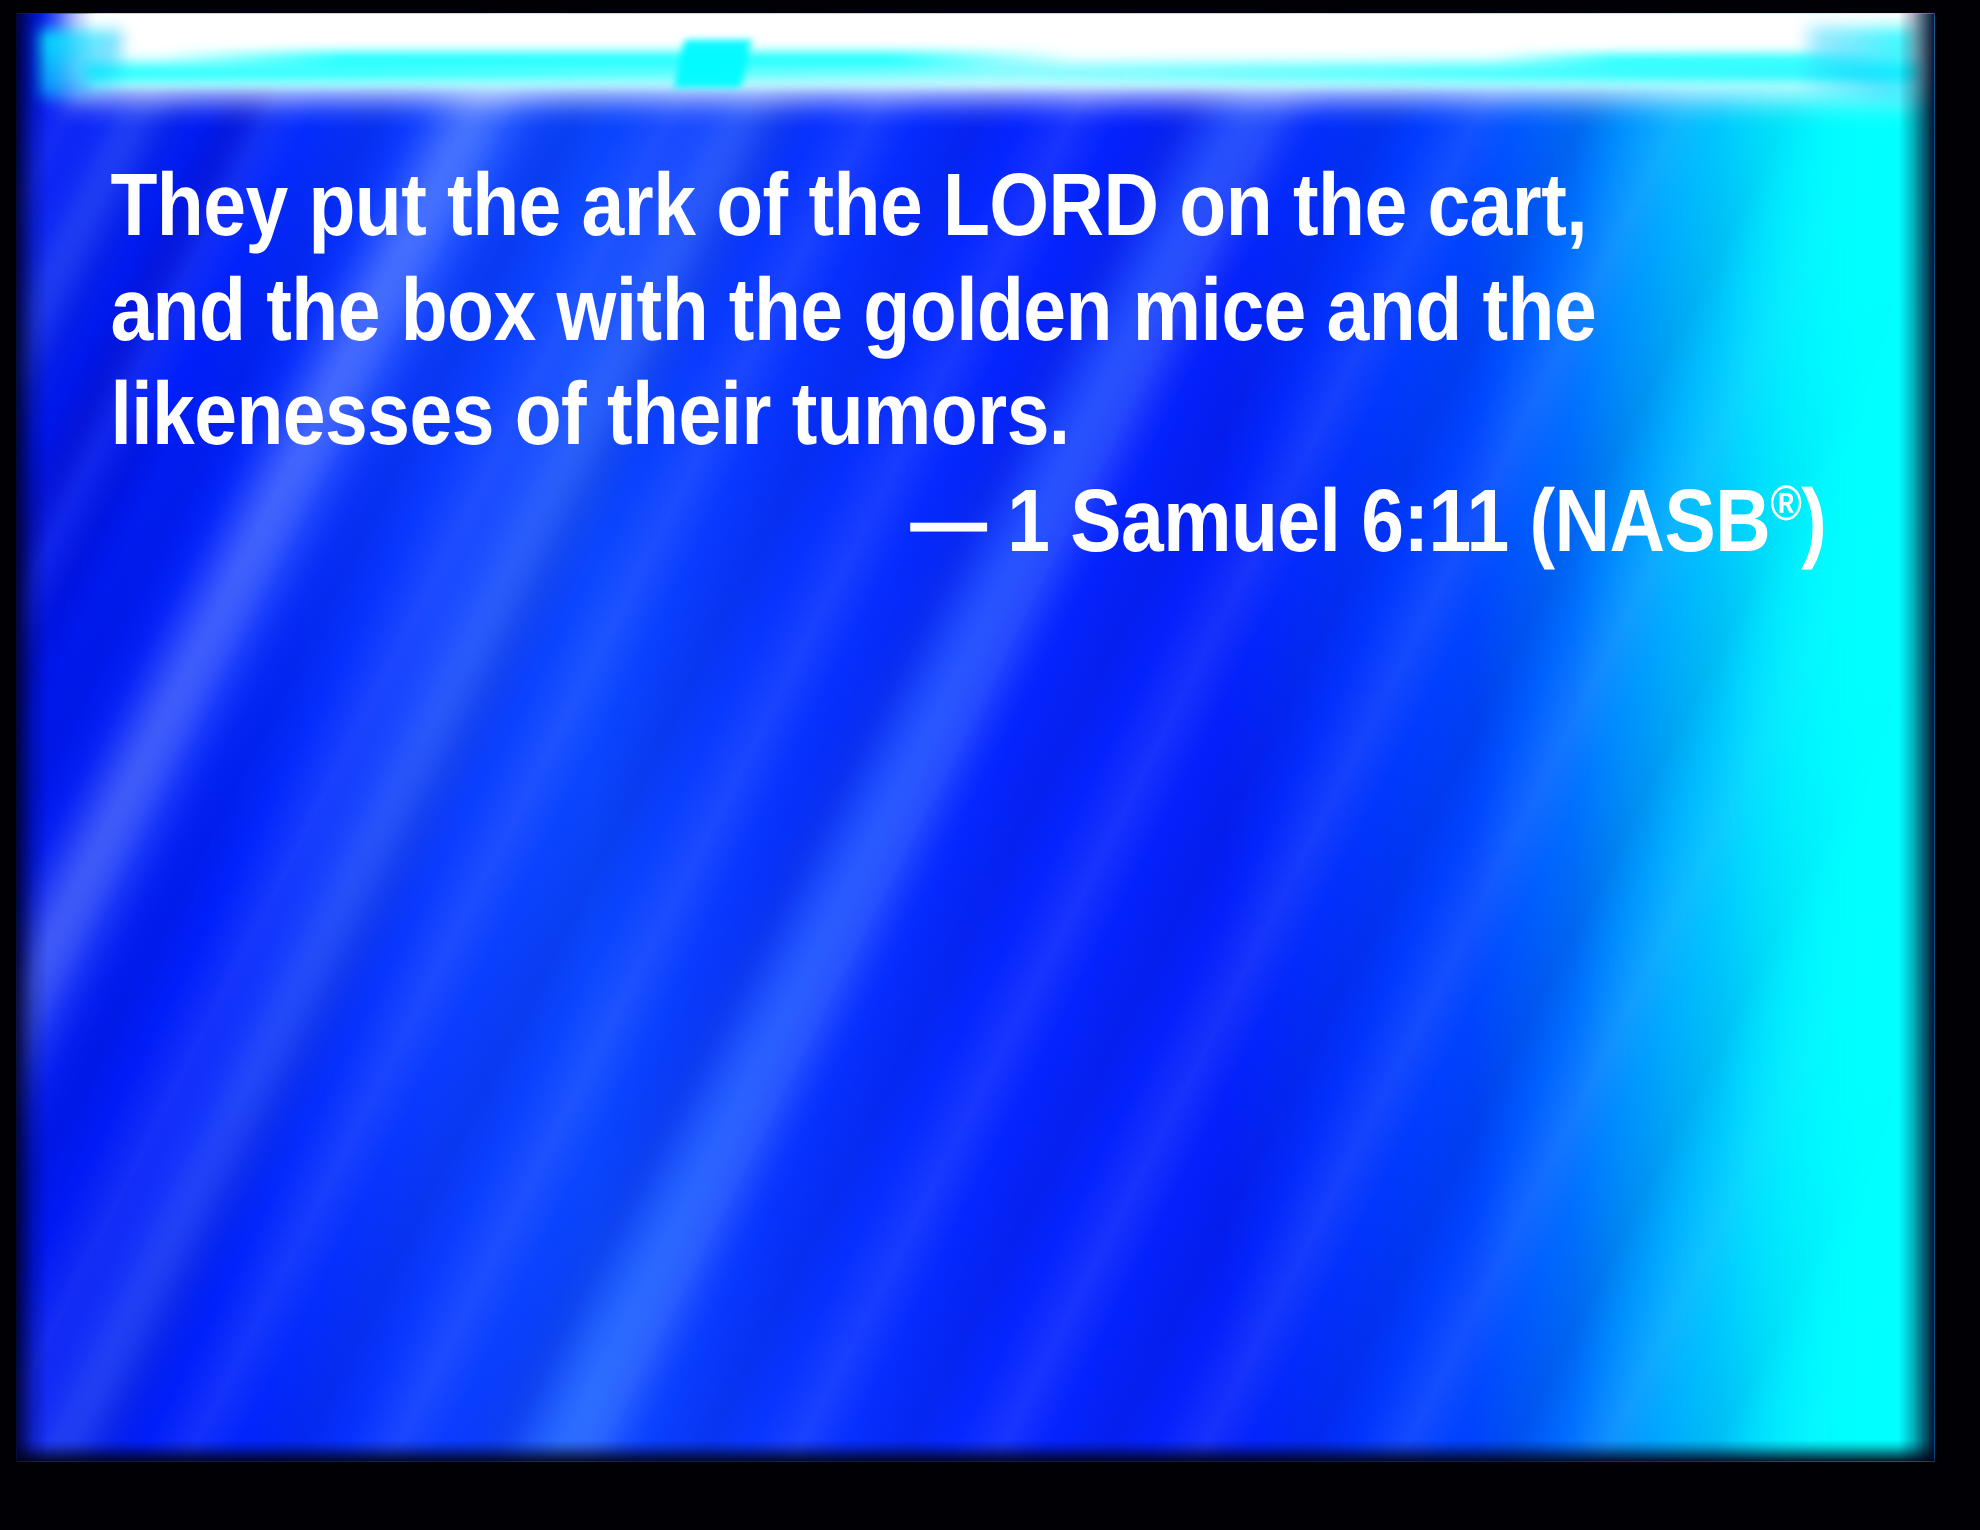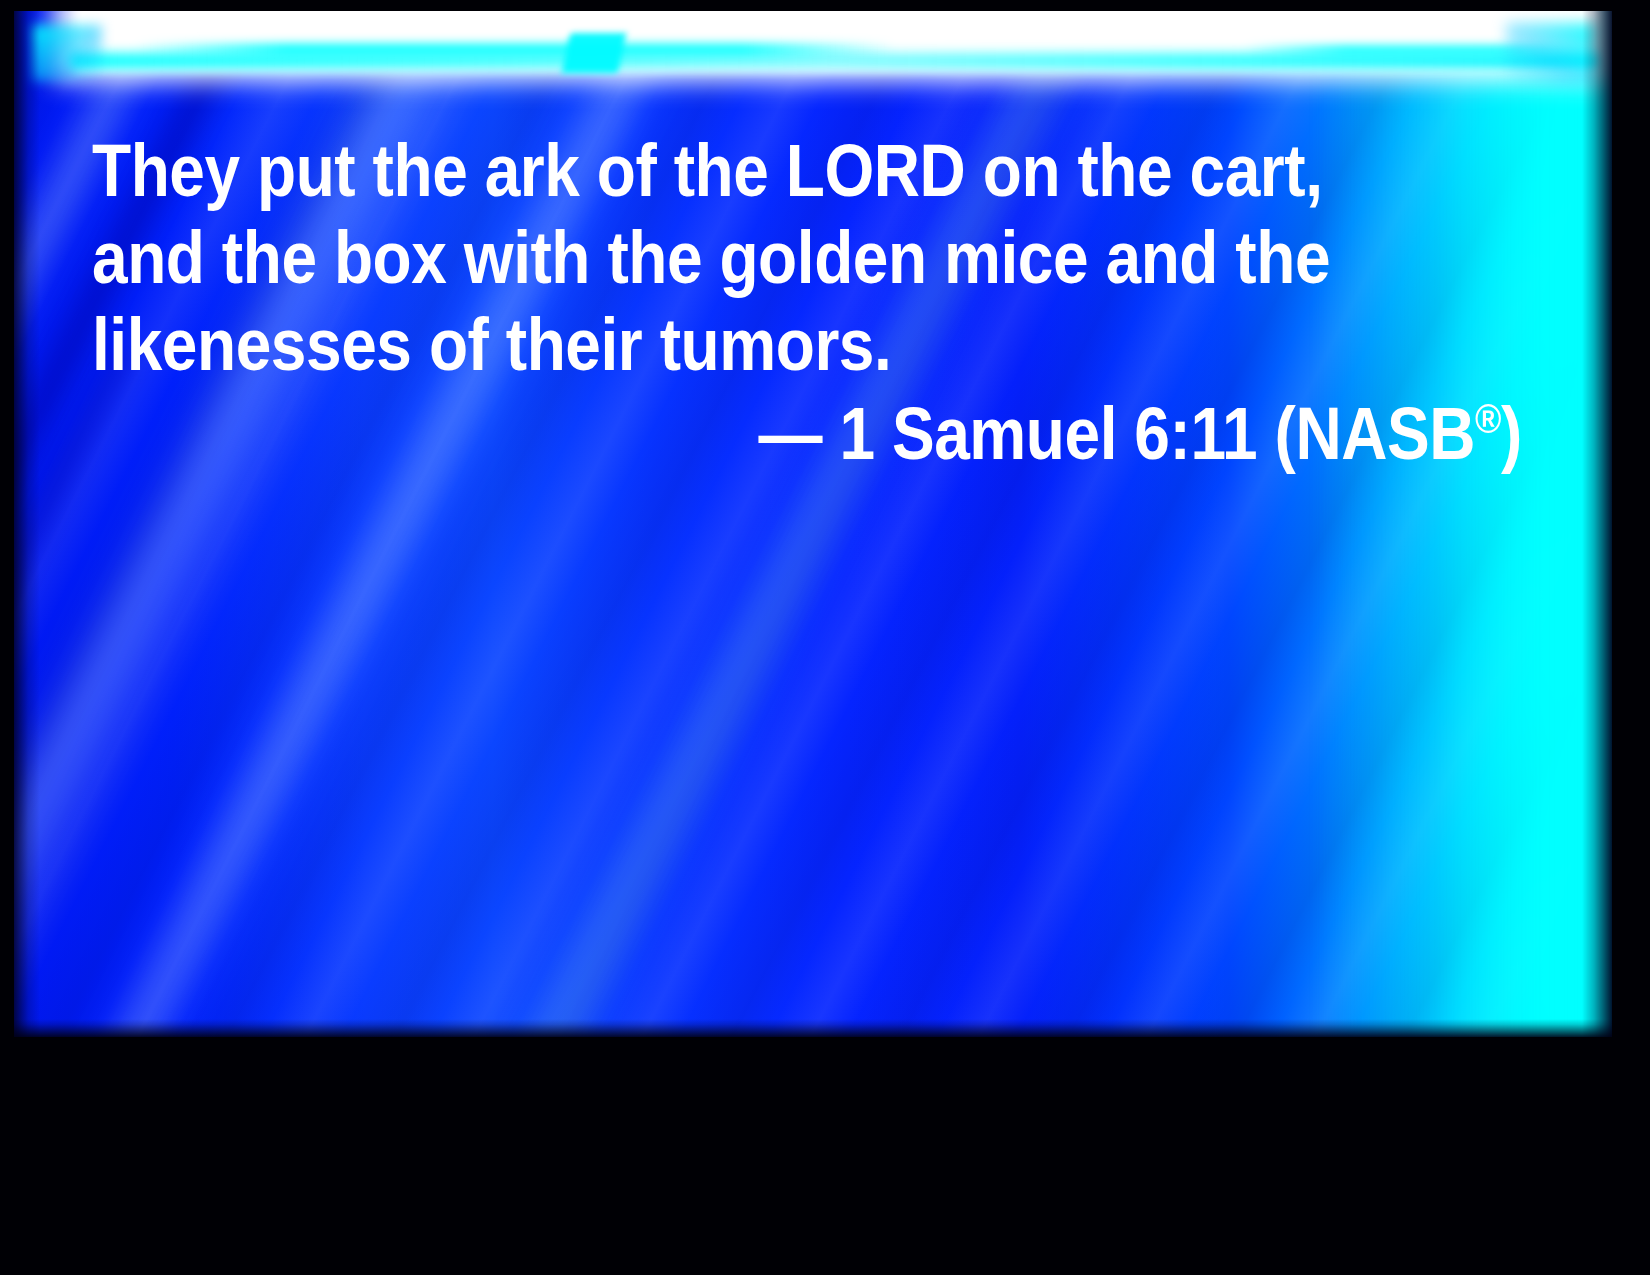--- a/index.html
+++ b/index.html
@@ -24,21 +24,21 @@
     background: #000005;
     overflow: hidden;
   }
 
   
   .artwork {
     position: absolute;
     left: 14px;
     top: 11px;
     width: 1598px;
-    height: 1026px;
+    height: 1207px;
     overflow: hidden;
     background: #0022ff;
   }
 
   
   .bg-base {
     position: absolute;
     inset: 0;
     background: linear-gradient(
       to right,

